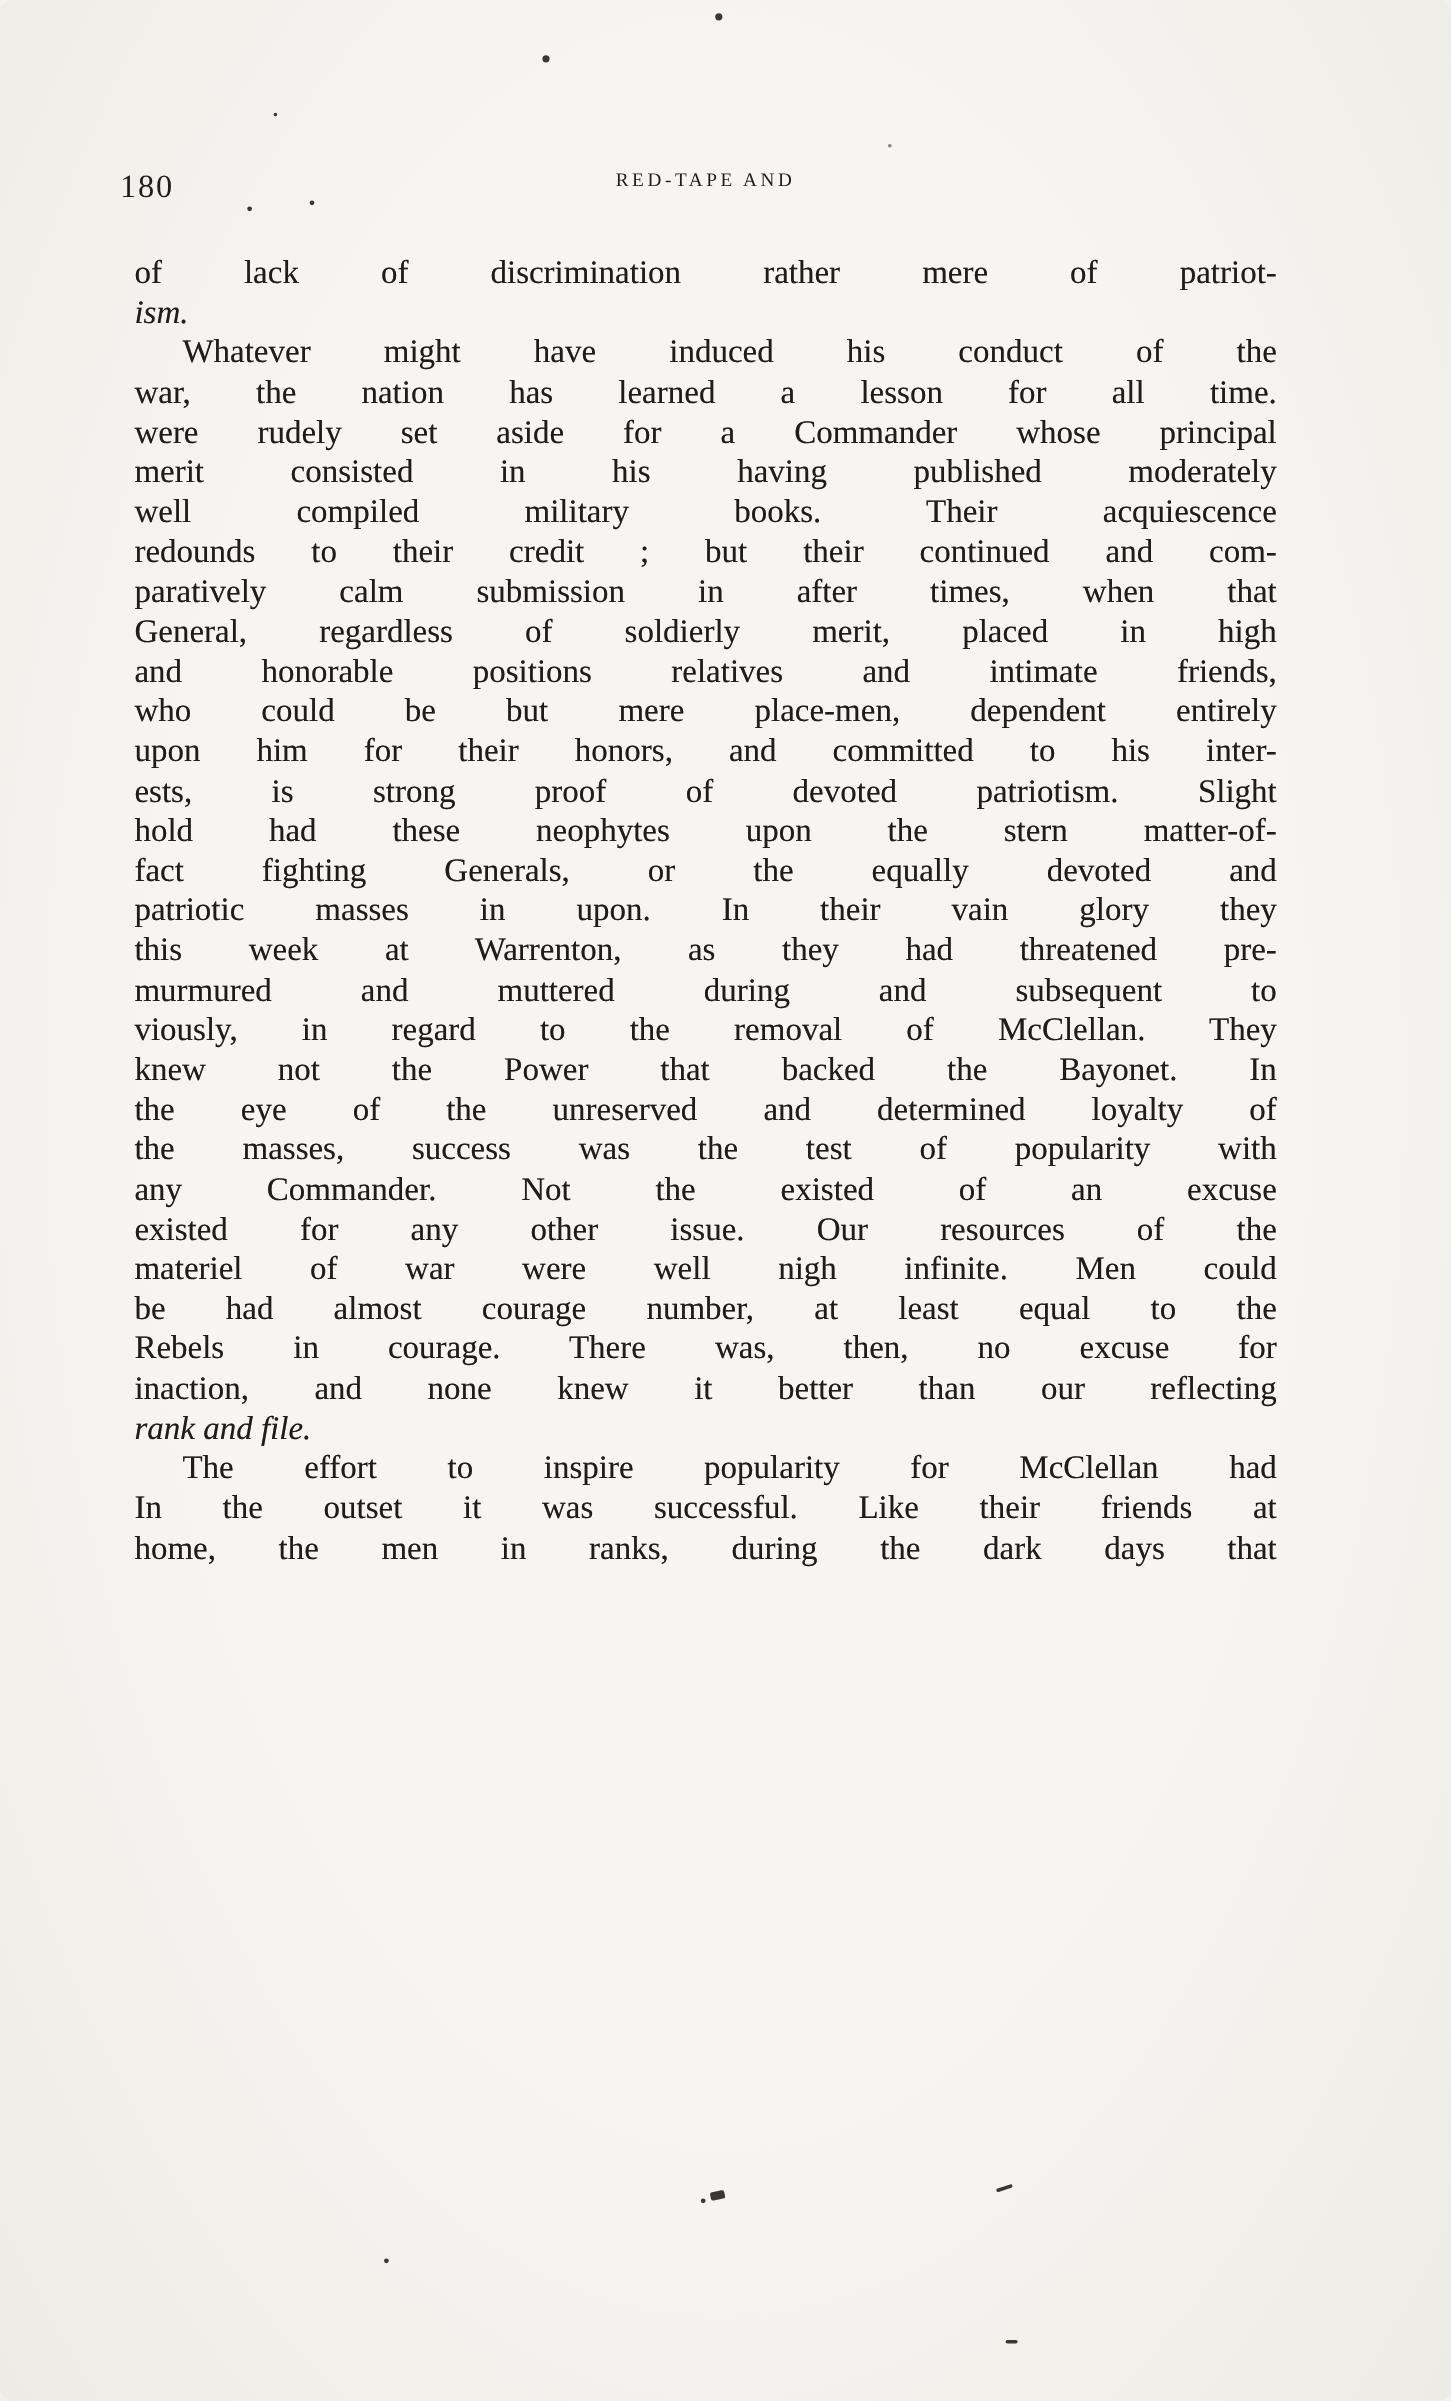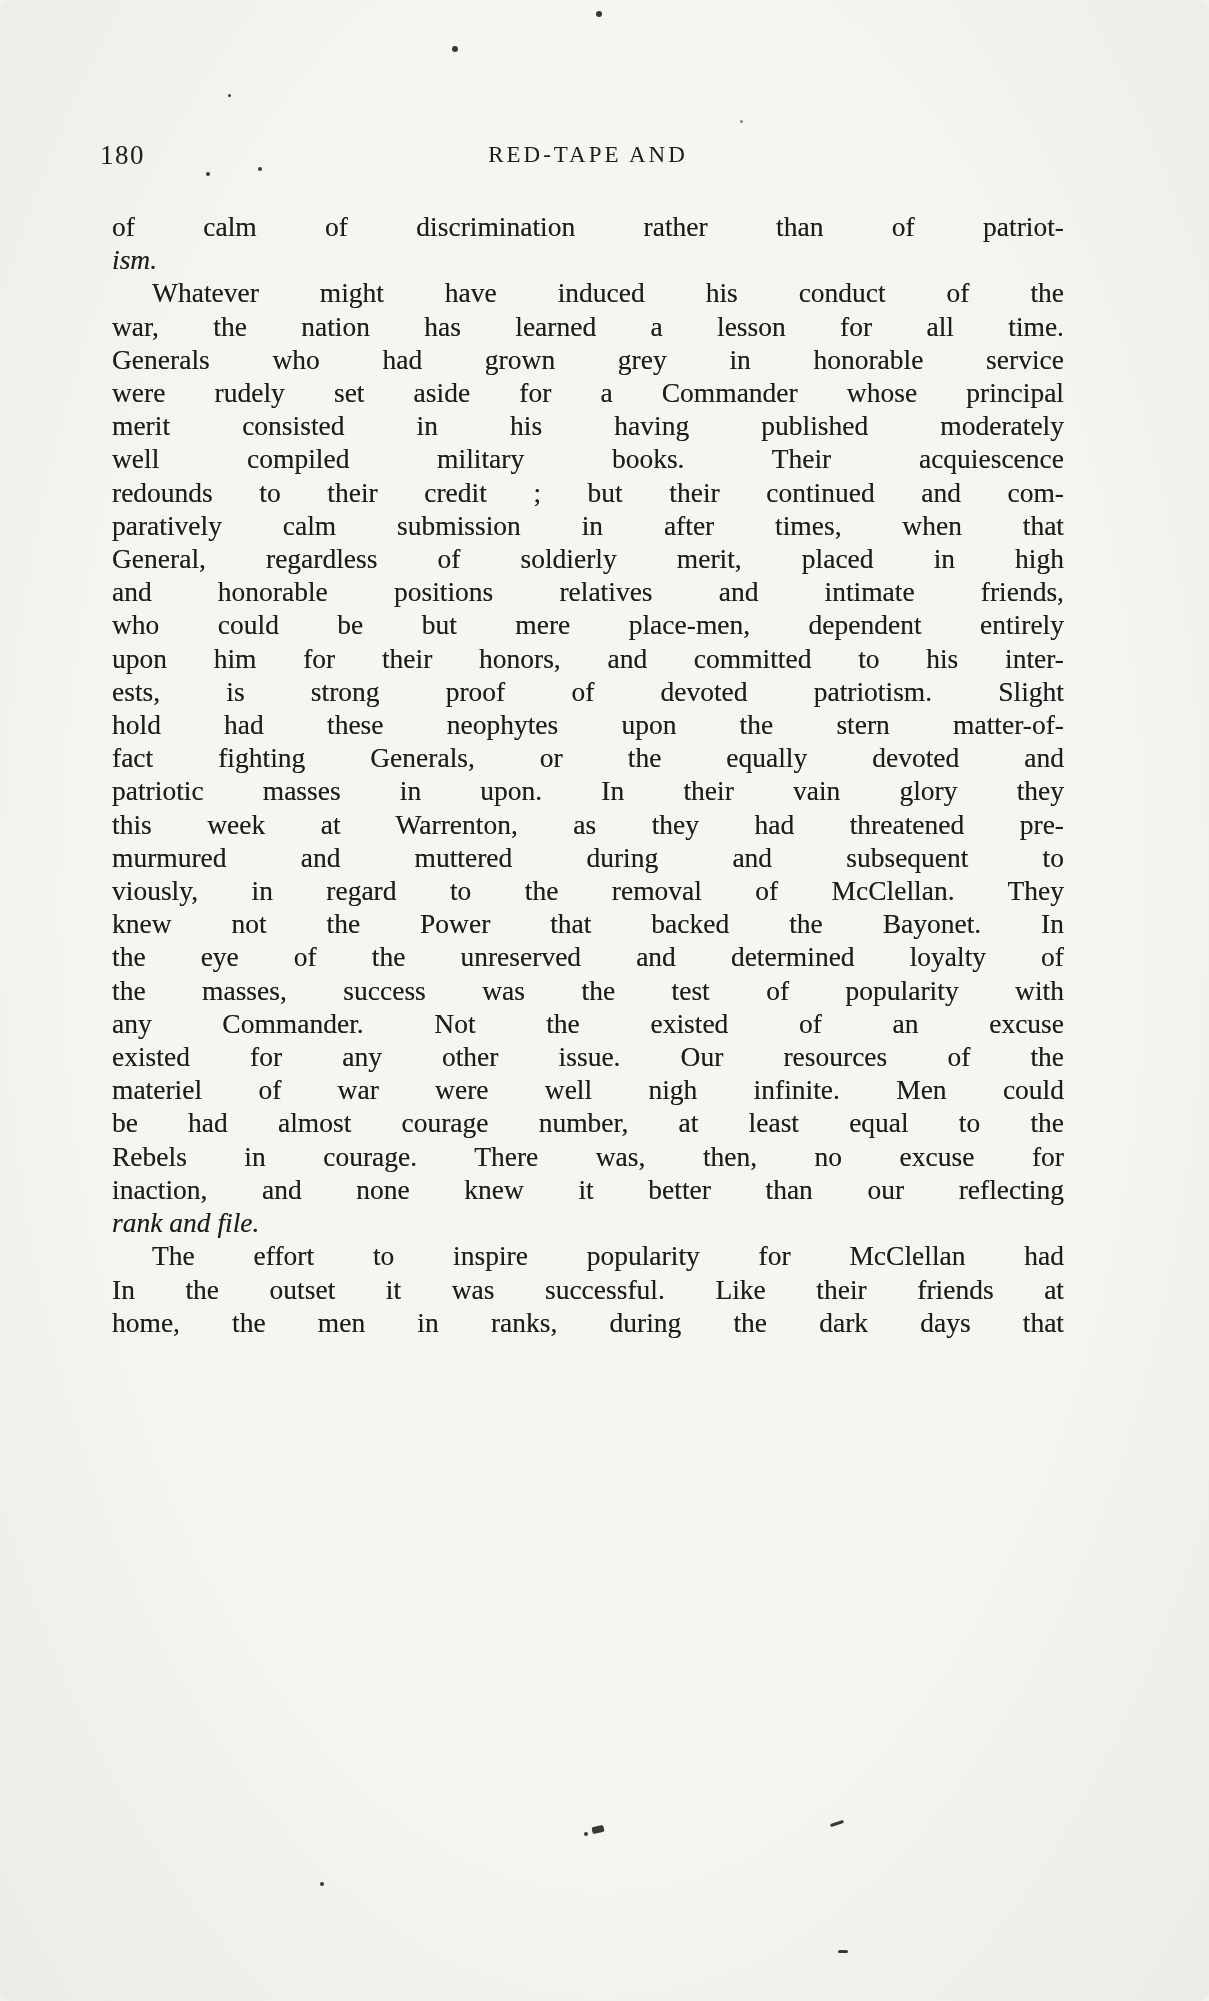--- a/index.html
+++ b/index.html
@@ -37,21 +37,21 @@
     position: absolute;
     left: -12px;
     top: 0;
     font-size: 27px;
     letter-spacing: 1.5px;
   }
 
   .running-title {
     display: block;
     text-align: center;
-    font-size: 23px;
+    font-size: 16px;
     letter-spacing: 3px;
     padding-top: 2px;
   }
 
   
   .body-text {
     position: absolute;
     top: 210px;
     left: 112px;
     width: 952px;
@@ -90,27 +90,26 @@
 
 <div class="page">
 
   <div class="header">
     <span class="page-number">180</span>
     <span class="running-title">RED-TAPE AND</span>
   </div>
 
   <div class="body-text">
       <div class="paragraph">
-        <div class="line">of calm of discrimination rather than of patriot-</div>
+        <div class="line">of lack of discrimination rather mere of patriot-</div>
         <div class="line last">ism.</div>
       </div>
       <div class="paragraph">
         <div class="line indent">Whatever might have induced his conduct of the</div>
         <div class="line">war, the nation has learned a lesson for all time.</div>
-        <div class="line">Generals who had grown grey in honorable service</div>
         <div class="line">were rudely set aside for a Commander whose principal</div>
         <div class="line">merit consisted in his having published moderately</div>
         <div class="line">well compiled military books.  Their acquiescence</div>
         <div class="line">redounds to their credit ; but their continued and com-</div>
         <div class="line">paratively calm submission in after times, when that</div>
         <div class="line">General, regardless of soldierly merit, placed in high</div>
         <div class="line">and honorable positions relatives and intimate friends,</div>
         <div class="line">who could be but mere place-men, dependent entirely</div>
         <div class="line">upon him for their honors, and committed to his inter-</div>
         <div class="line">ests, is strong proof of devoted patriotism.  Slight</div>

